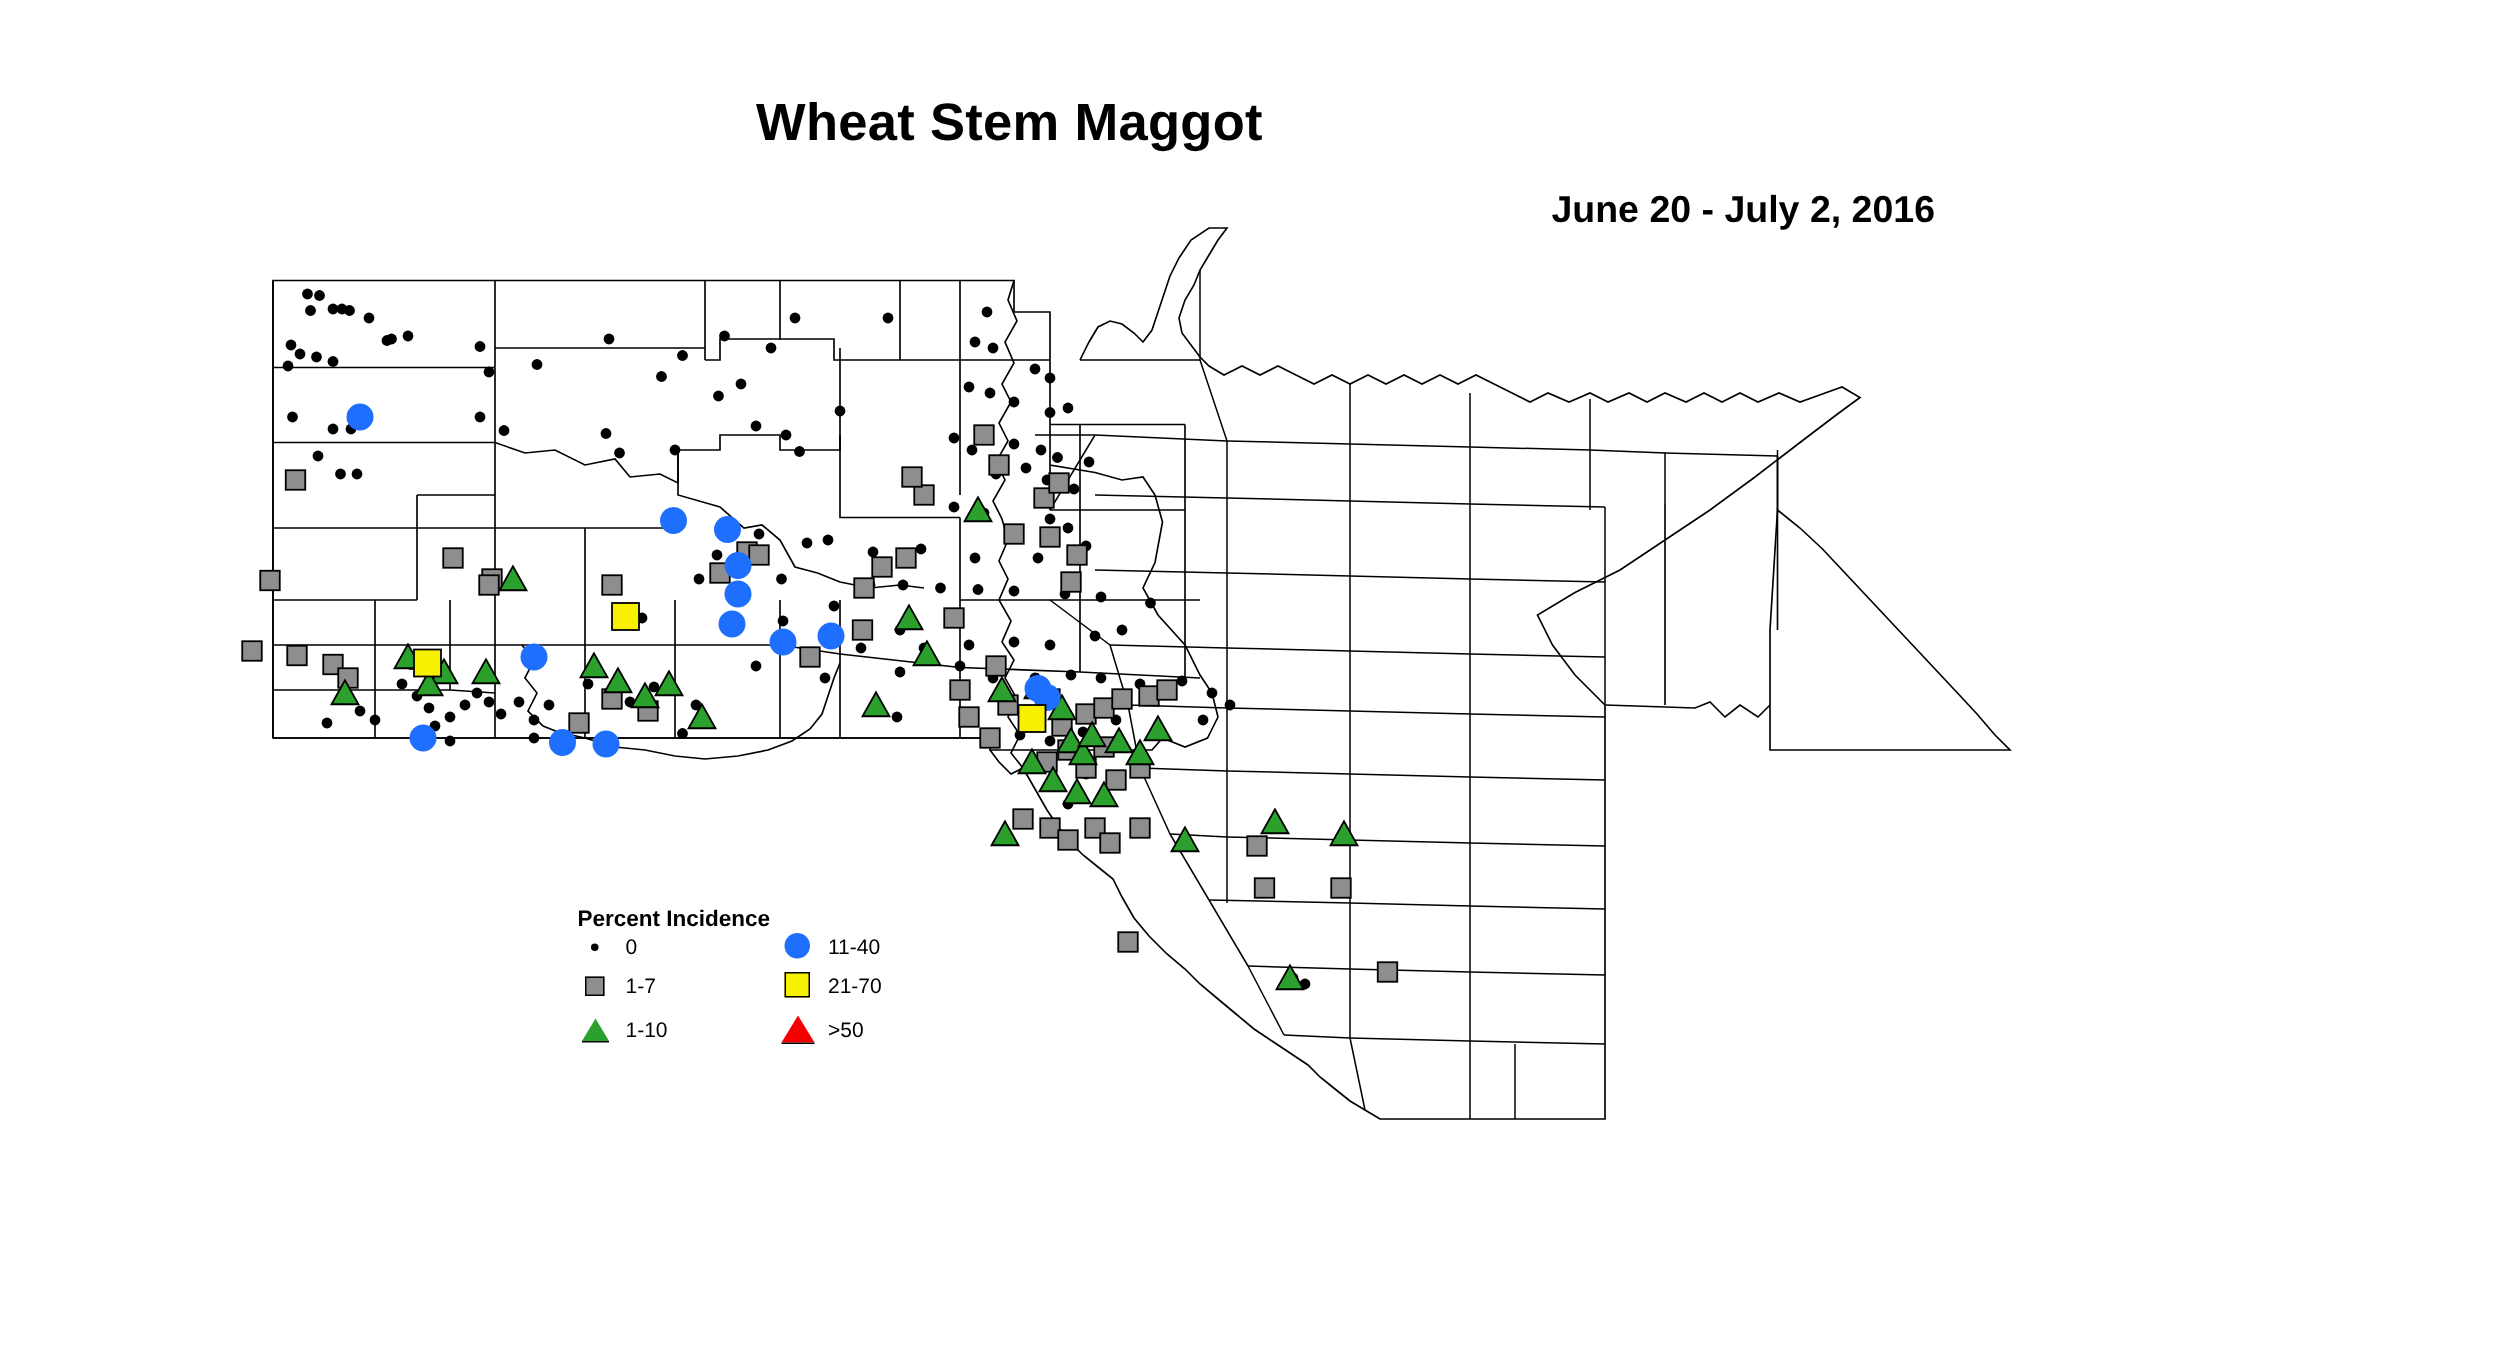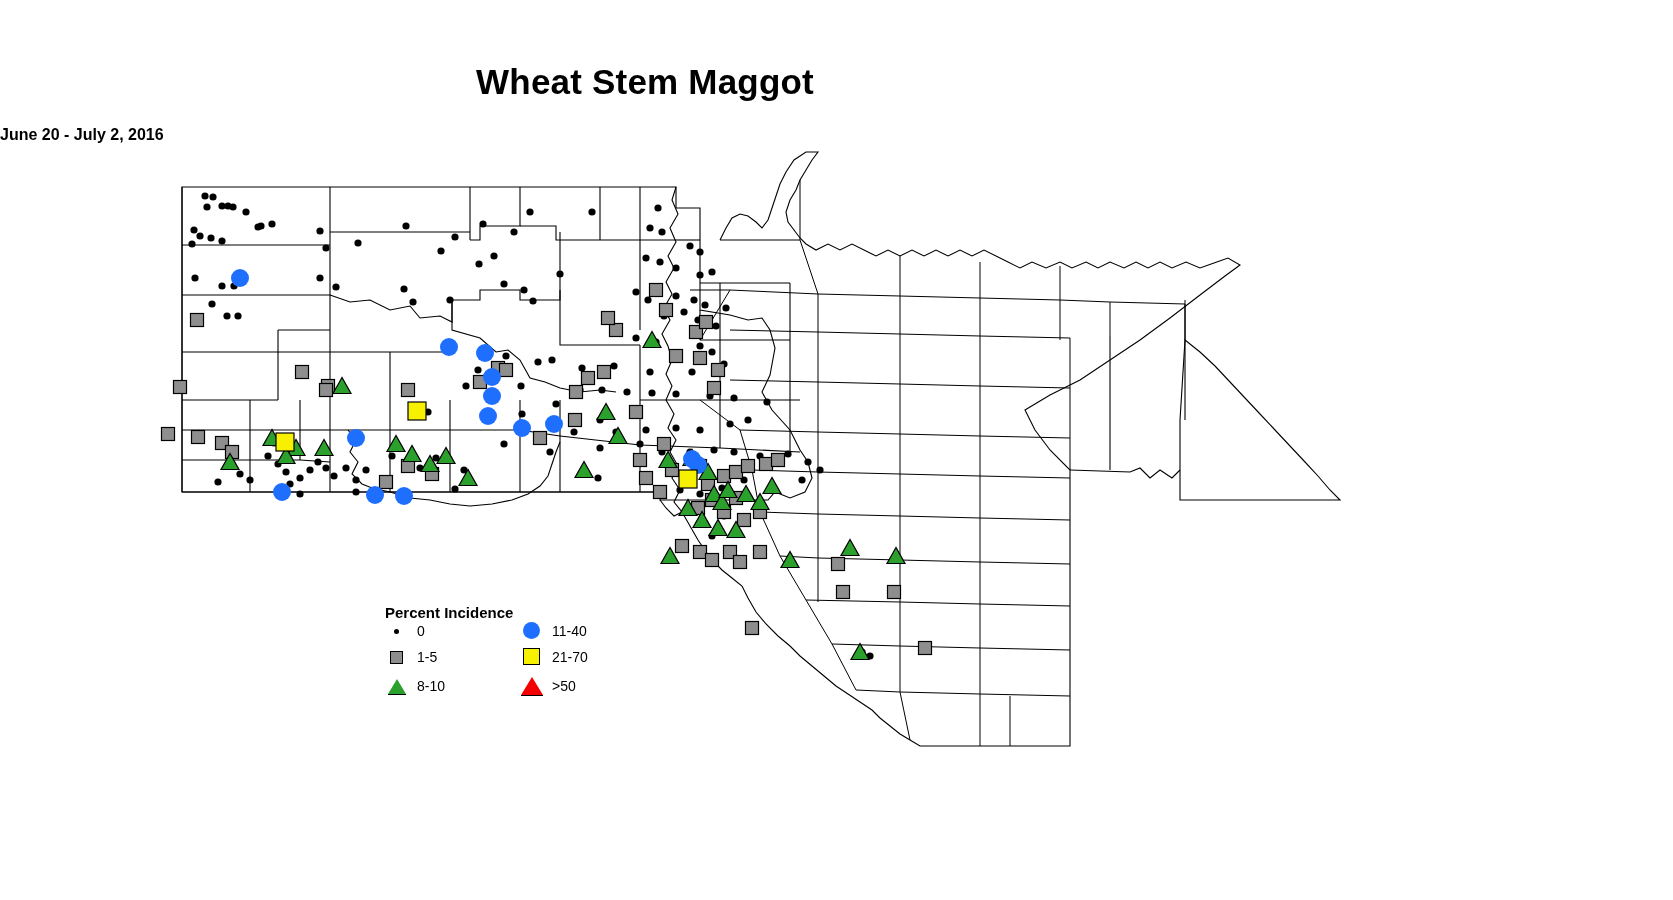--- a/index.html
+++ b/index.html
@@ -1,22 +1,22 @@
 <!DOCTYPE html>
 <html><head>
 <meta charset="utf-8">
 <style>
   html,body{margin:0;padding:0;background:#ffffff;}
   body{width:1673px;height:900px;position:relative;overflow:hidden;
        font-family:"Liberation Sans","DejaVu Sans",sans-serif;color:#000;}
 
   #title{position:absolute;left:0;top:62px;width:1290px;text-align:center;
-         font-size:35px;font-weight:bold;letter-spacing:0.2px;}
-  #subtitle{position:absolute;left:0;top:126px;width:1290px;text-align:left;
-            font-size:16px;font-weight:bold;}
+         font-size:35px;font-weight:bold;letter-spacing:0.2px;padding-left:28px;}
+  #subtitle{position:absolute;left:0;top:126px;width:1290px;text-align:right;
+            font-size:25px;font-weight:bold;}
 
   #map{position:absolute;left:0;top:0;width:1673px;height:900px;}
   #map svg{display:block;}
 
   
   #legend{position:absolute;left:385px;top:588px;width:260px;height:112px;}
   #legend .lg-title{position:absolute;left:0;top:16px;font-size:15px;font-weight:bold;white-space:nowrap;}
   #legend .lg-row{position:absolute;height:26px;}
   #legend .lg-sym{position:absolute;left:0;top:0;width:26px;height:26px;}
   #legend .lg-lab{position:absolute;left:32px;top:5px;font-size:14px;white-space:nowrap;}
@@ -511,27 +511,27 @@
   <div class="lg-row col-a r0">
     <span class="lg-sym">
         <i class="sym-dot"></i>
       </span>
     <span class="lg-lab">0</span>
   </div>
   <div class="lg-row col-a r1">
     <span class="lg-sym">
         <i class="sym-sq"></i>
       </span>
-    <span class="lg-lab">1-5</span>
+    <span class="lg-lab">1-7</span>
   </div>
   <div class="lg-row col-a r2">
     <span class="lg-sym">
         <i class="sym-tri"></i>
       </span>
-    <span class="lg-lab">8-10</span>
+    <span class="lg-lab">1-10</span>
   </div>
 
   <div class="lg-row col-b r0">
     <span class="lg-sym">
         <i class="sym-circ"></i>
       </span>
     <span class="lg-lab">11-40</span>
   </div>
   <div class="lg-row col-b r1">
     <span class="lg-sym">

